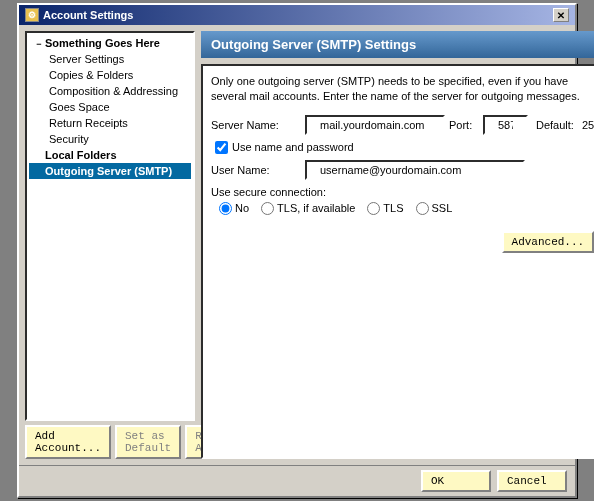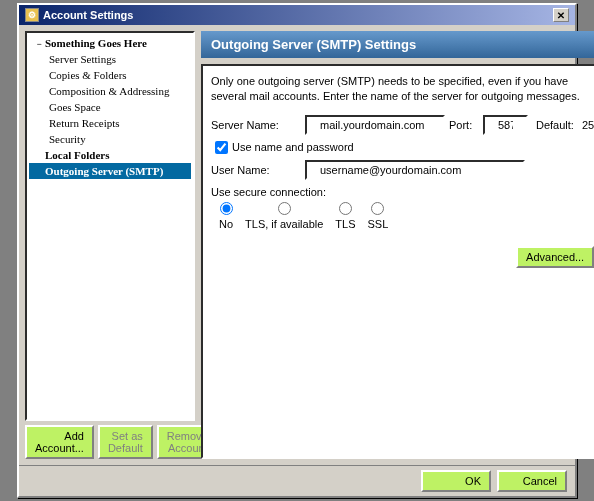--- a/index.html
+++ b/index.html
@@ -83,21 +83,20 @@
       border: 2px inset #808080;
       border-color: #808080 #fff #fff #808080;
       overflow-y: auto;
       padding: 2px;
     }
     .tree-item {
       padding: 2px 4px;
       cursor: pointer;
       user-select: none;
       white-space: nowrap;
-      font-family: Liberation Serif, serif;
     }
     .tree-item.selected {
       background: #0369a1;
       color: white;
     }
     .tree-item.level1 {
       padding-left: 4px;
       font-weight: bold;
     }
     .tree-item.level2 {
@@ -108,31 +107,31 @@
       width: 12px;
       text-align: center;
       font-size: 9px;
     }
     .left-buttons {
       display: flex;
       flex-direction: row;
       gap: 4px;
     }
     .btn {
-      background: #bef264;
+      background: #fef9c3;
       border: 2px solid;
       border-top-color: #ffffff;
       border-left-color: #ffffff;
       border-right-color: #808080;
       border-bottom-color: #808080;
       padding: 3px 8px;
       font-size: 11px;
-      font-family: Liberation Sans, sans-serif;
+      font-family: Liberation Mono, monospace;
       cursor: pointer;
-      text-align: right;
+      text-align: left;
     }
     .btn:disabled, .btn.disabled {
       color: #808080;
       cursor: default;
     }
     .btn-primary {
       min-width: 70px;
     }
     
     .right-panel {
@@ -215,21 +214,20 @@
       display: flex;
       align-items: center;
       gap: 12px;
       margin-left: 8px;
     }
     .radio-item {
       display: flex;
       align-items: center;
       gap: 3px;
       font-size: 11px;
-      flex-direction: column;
     }
     .radio-item input[type=radio] {
       width: 13px;
       height: 13px;
     }
     .advanced-btn-row {
       display: flex;
       justify-content: flex-end;
       margin-top: 16px;
     }

